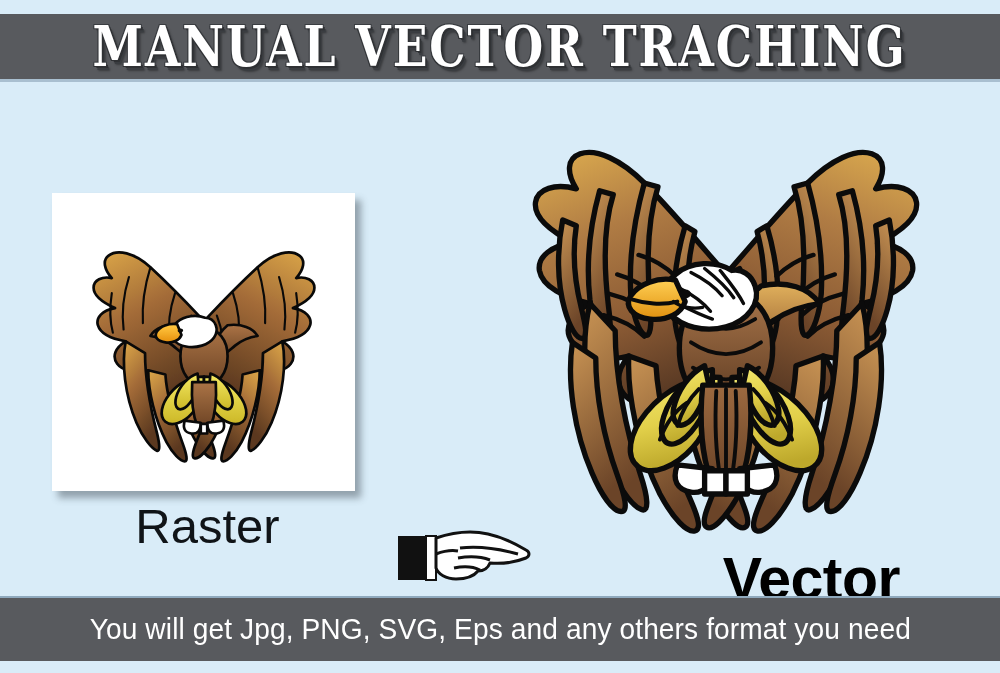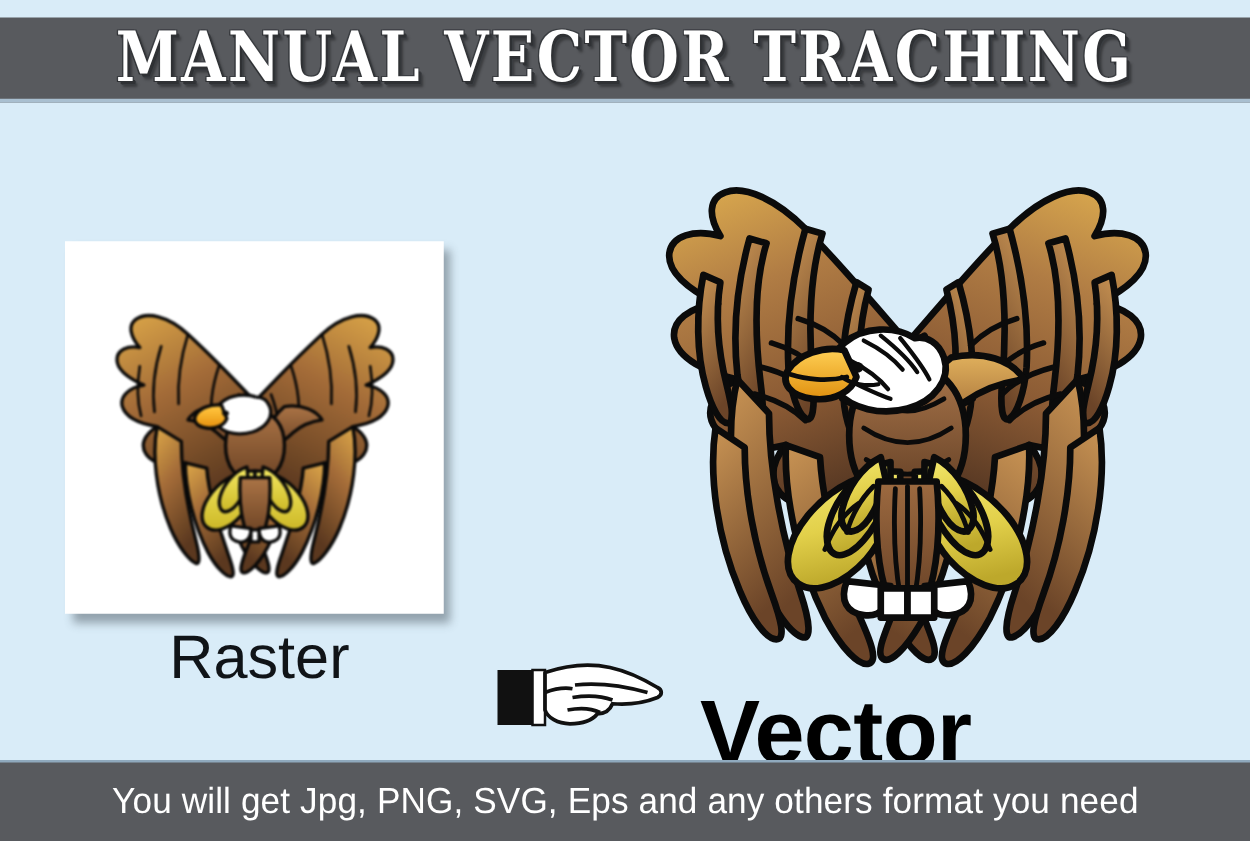--- a/index.html
+++ b/index.html
@@ -38,21 +38,21 @@
       2px 2px 0 #2f3134,
       3px 3px 0 #3a3d41,
       -1px -1px 0 #3a3d41,
       1px -1px 0 #3a3d41,
       -1px 1px 0 #2f3134,
       4px 4px 2px rgba(0,0,0,.35);
   }
 
   
   .footer-bar{
-    position:absolute;left:0;bottom:0;width:1000px;height:65px;
+    position:absolute;left:0;bottom:12px;width:1000px;height:65px;
     background:#585a5e;
     display:flex;align-items:center;justify-content:center;
     border-top:2px solid #8fa9bd;
     box-sizing:border-box;
     margin-top:13px;
   }
   .footer-text{
     color:#ffffff;
     font-size:29px;
     font-family:"Liberation Sans", sans-serif;
@@ -88,22 +88,22 @@
     font-weight:400;
     letter-spacing:0px;
   }
 
   
   .vector-art{
     position:absolute;left:483px;top:92px;width:486px;height:460px;
   }
   .label-vector{
     position:absolute;left:560px;top:545px;width:340px;
-    text-align:left;
-    font-size:72px;
+    text-align:right;
+    font-size:59px;
     font-weight:bold;
     color:#000000;
     letter-spacing:-0.5px;
   }
 
   
   .pointer-hand{
     position:absolute;left:396px;top:524px;width:136px;height:58px;
   }
 </style>

